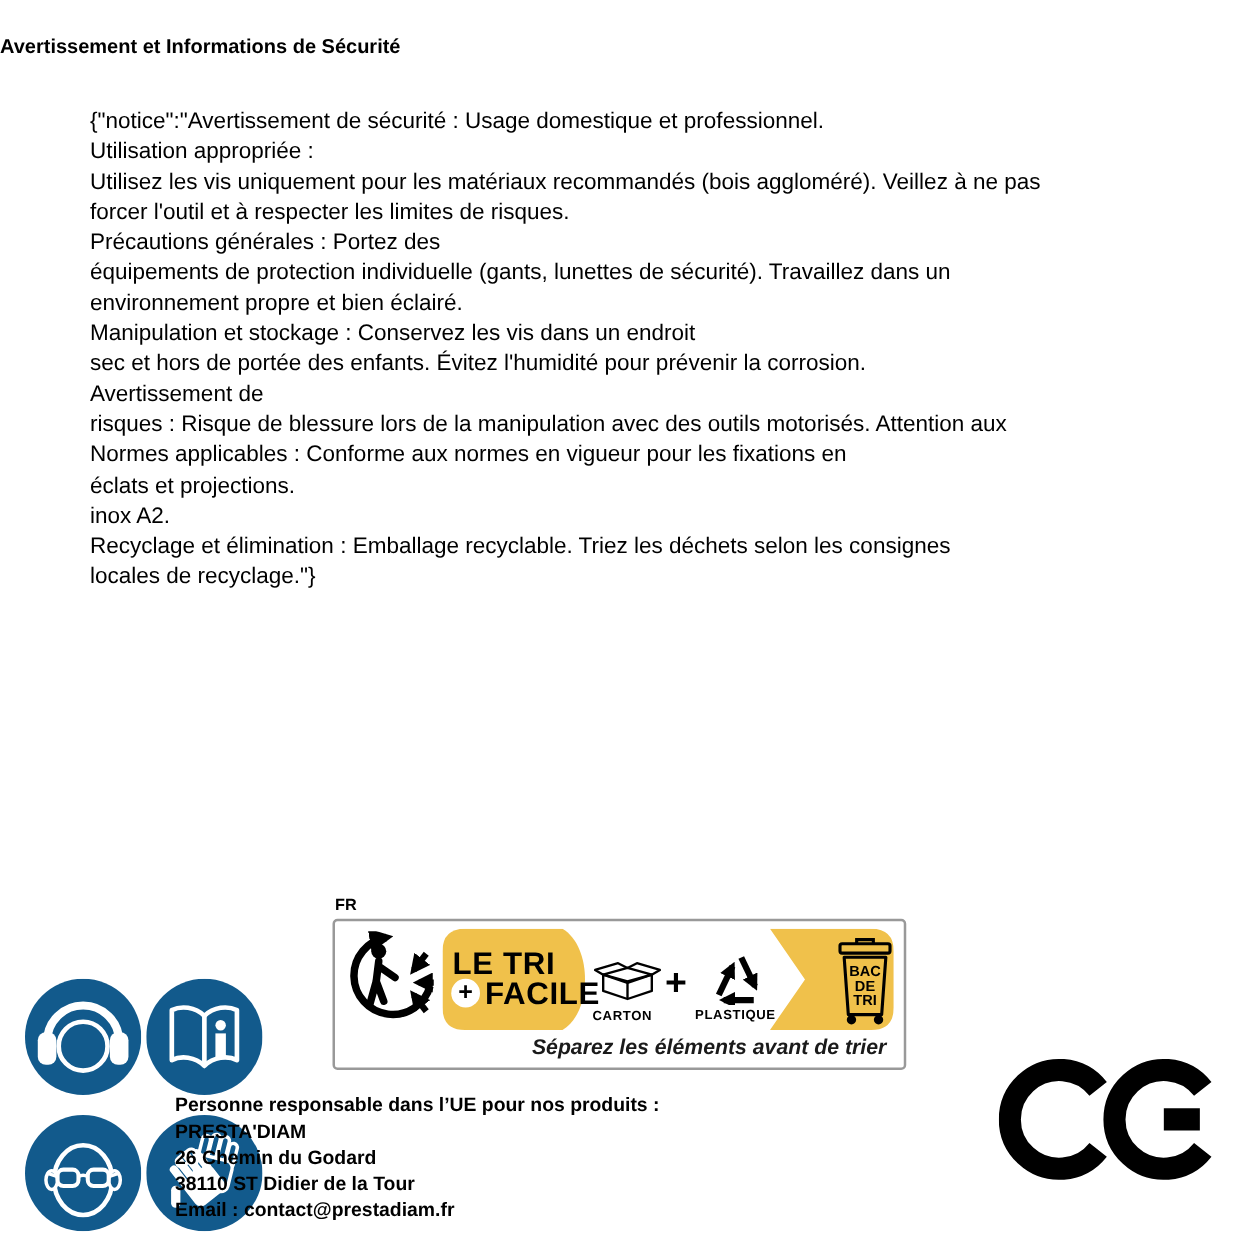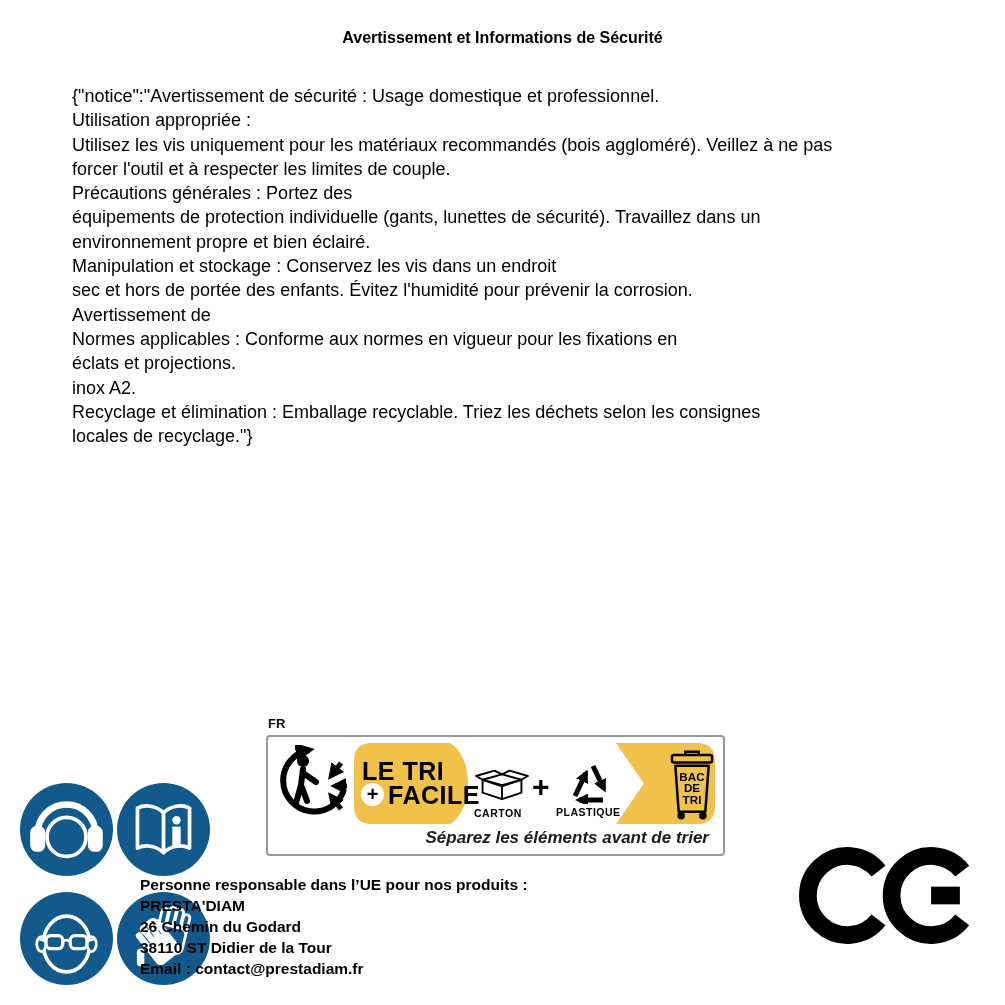--- a/index.html
+++ b/index.html
@@ -4,21 +4,21 @@
 <style>
   html,body { margin:0; padding:0; background:#ffffff; }
   body {
     width:1005px; height:1005px; position:relative; overflow:hidden;
     font-family:"Liberation Sans", sans-serif; color:#000;
   }
   :root { --blue:#125A8C; --yellow:#F0C14B; }
 
   .doc-title {
     position:absolute; top:29px; left:0; width:1005px;
-    text-align:center; font-size:16px; font-weight:bold;
+    text-align:left; font-size:16px; font-weight:bold;
   }
 
   .notice-block {
     position:absolute; left:72px; top:84px; width:860px;
     font-size:18px; line-height:24.3px;
   }
 
   .picto { position:absolute; width:93px; height:93px; }
   .picto svg { width:100%; height:100%; display:block; }
   #picto-ear     { left:20px;  top:783px; }
@@ -79,27 +79,28 @@
 </style>
 </head>
 <body>
 
 <div class="doc-title">Avertissement et Informations de Sécurité</div>
 
 <div class="notice-block">
   <div class="nline">{"notice":"Avertissement de sécurité : Usage domestique et professionnel.</div>
   <div class="nline">Utilisation appropriée :</div>
   <div class="nline">Utilisez les vis uniquement pour les matériaux recommandés (bois aggloméré). Veillez à ne pas</div>
-  <div class="nline">forcer l'outil et à respecter les limites de couple.</div>
+  <div class="nline">forcer l'outil et à respecter les limites de risques.</div>
   <div class="nline">Précautions générales : Portez des</div>
   <div class="nline">équipements de protection individuelle (gants, lunettes de sécurité). Travaillez dans un</div>
   <div class="nline">environnement propre et bien éclairé.</div>
   <div class="nline">Manipulation et stockage : Conservez les vis dans un endroit</div>
   <div class="nline">sec et hors de portée des enfants. Évitez l'humidité pour prévenir la corrosion.</div>
   <div class="nline">Avertissement de</div>
+  <div class="nline">risques : Risque de blessure lors de la manipulation avec des outils motorisés. Attention aux</div>
   <div class="nline">Normes applicables : Conforme aux normes en vigueur pour les fixations en</div>
   <div class="nline">éclats et projections.</div>
   <div class="nline">inox A2.</div>
   <div class="nline">Recyclage et élimination : Emballage recyclable. Triez les déchets selon les consignes</div>
   <div class="nline">locales de recyclage."}</div>
 </div>
 
 <div class="picto" id="picto-ear">
   <svg viewBox="0 0 100 100">
     <circle cx="50" cy="50" r="50" fill="var(--blue)"></circle>

